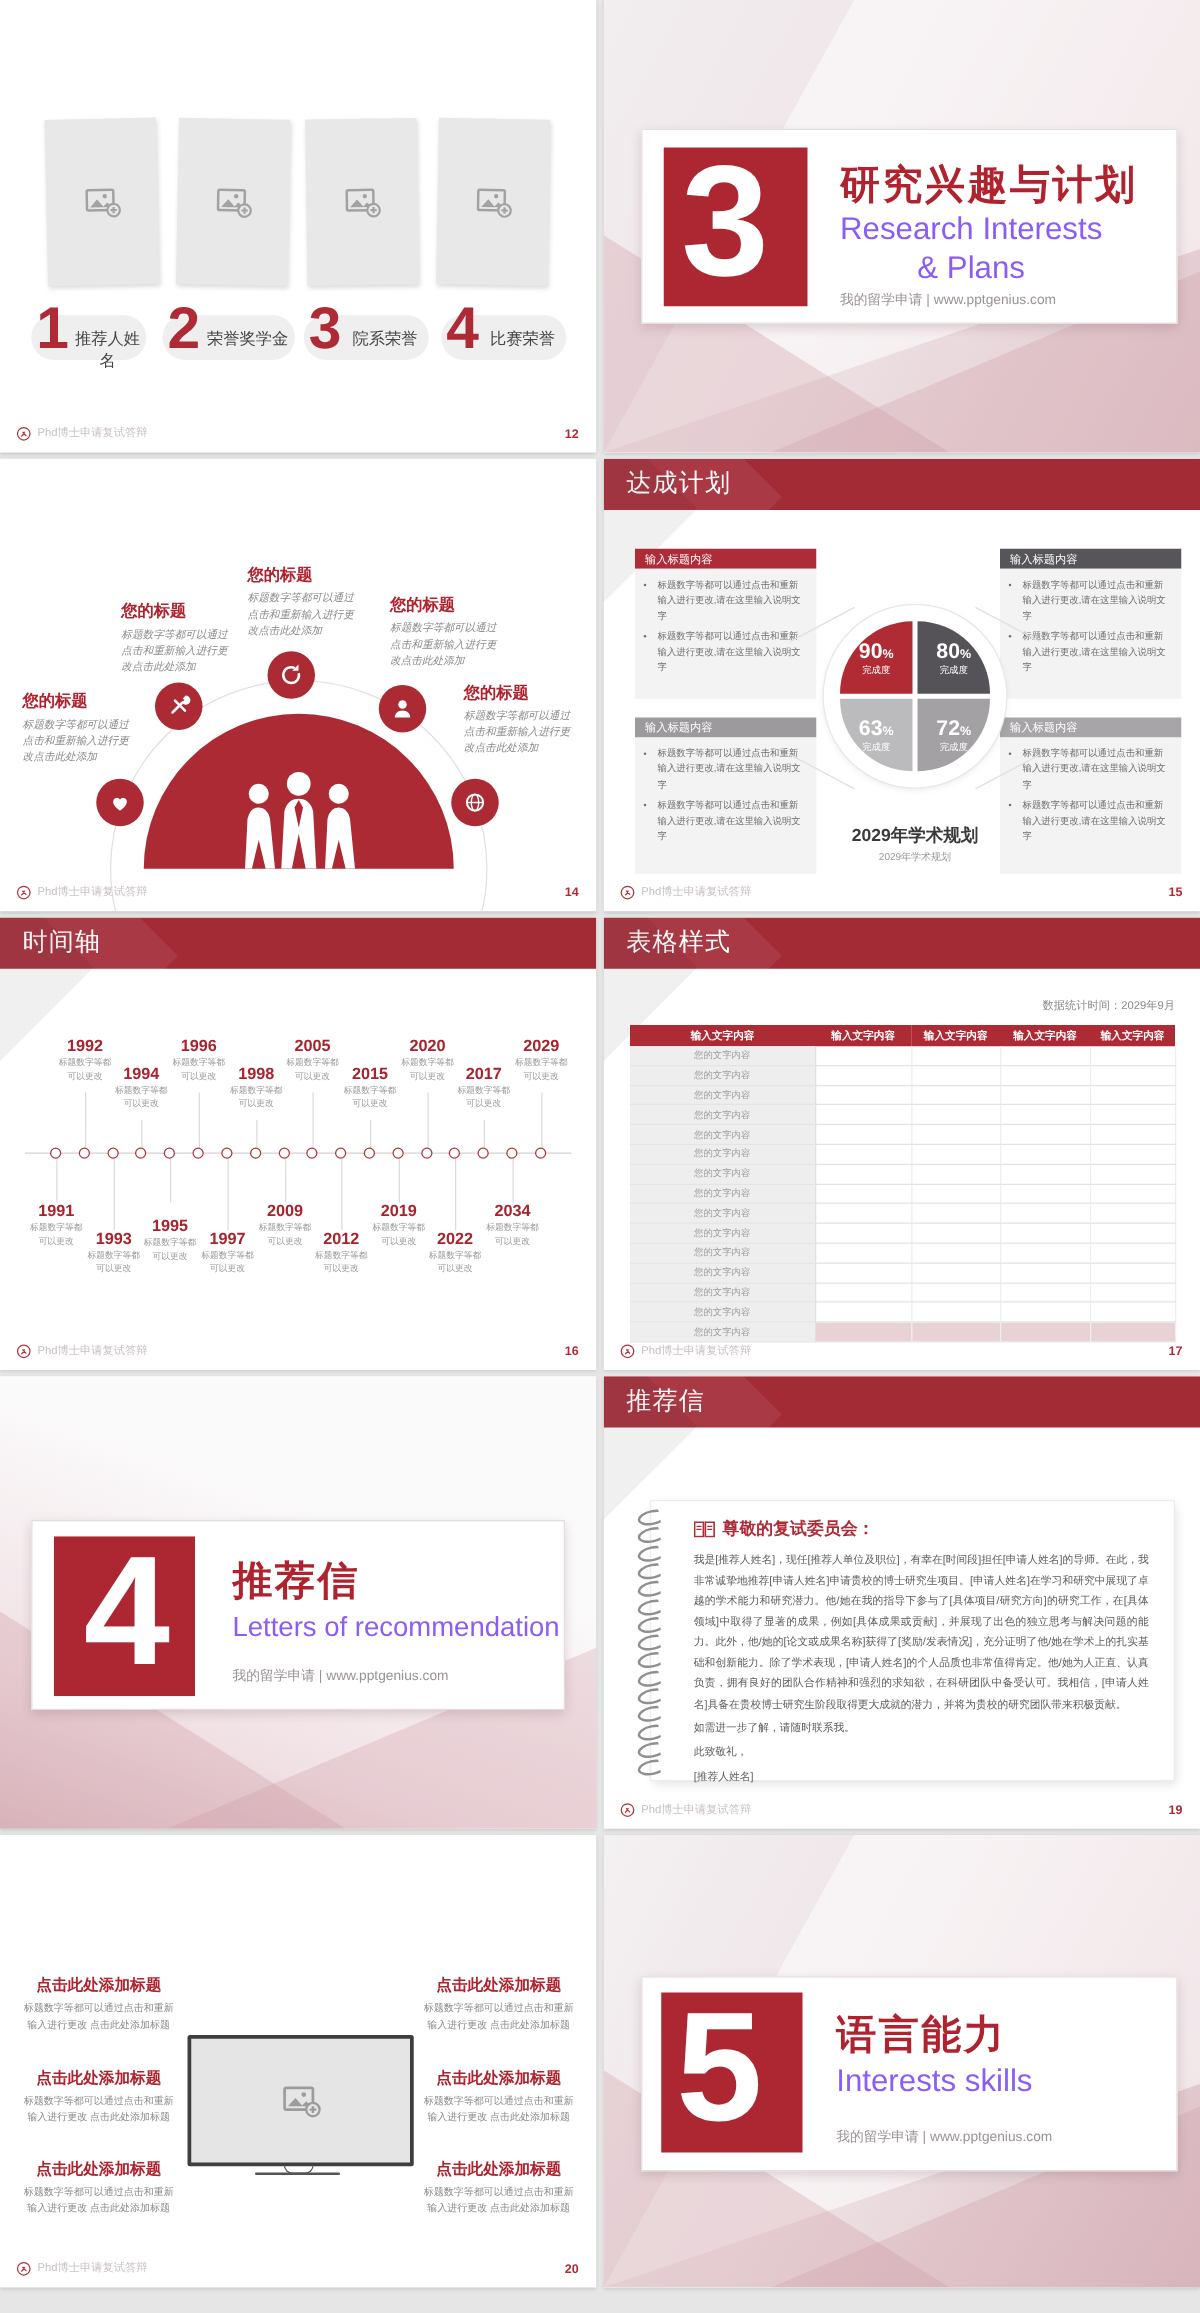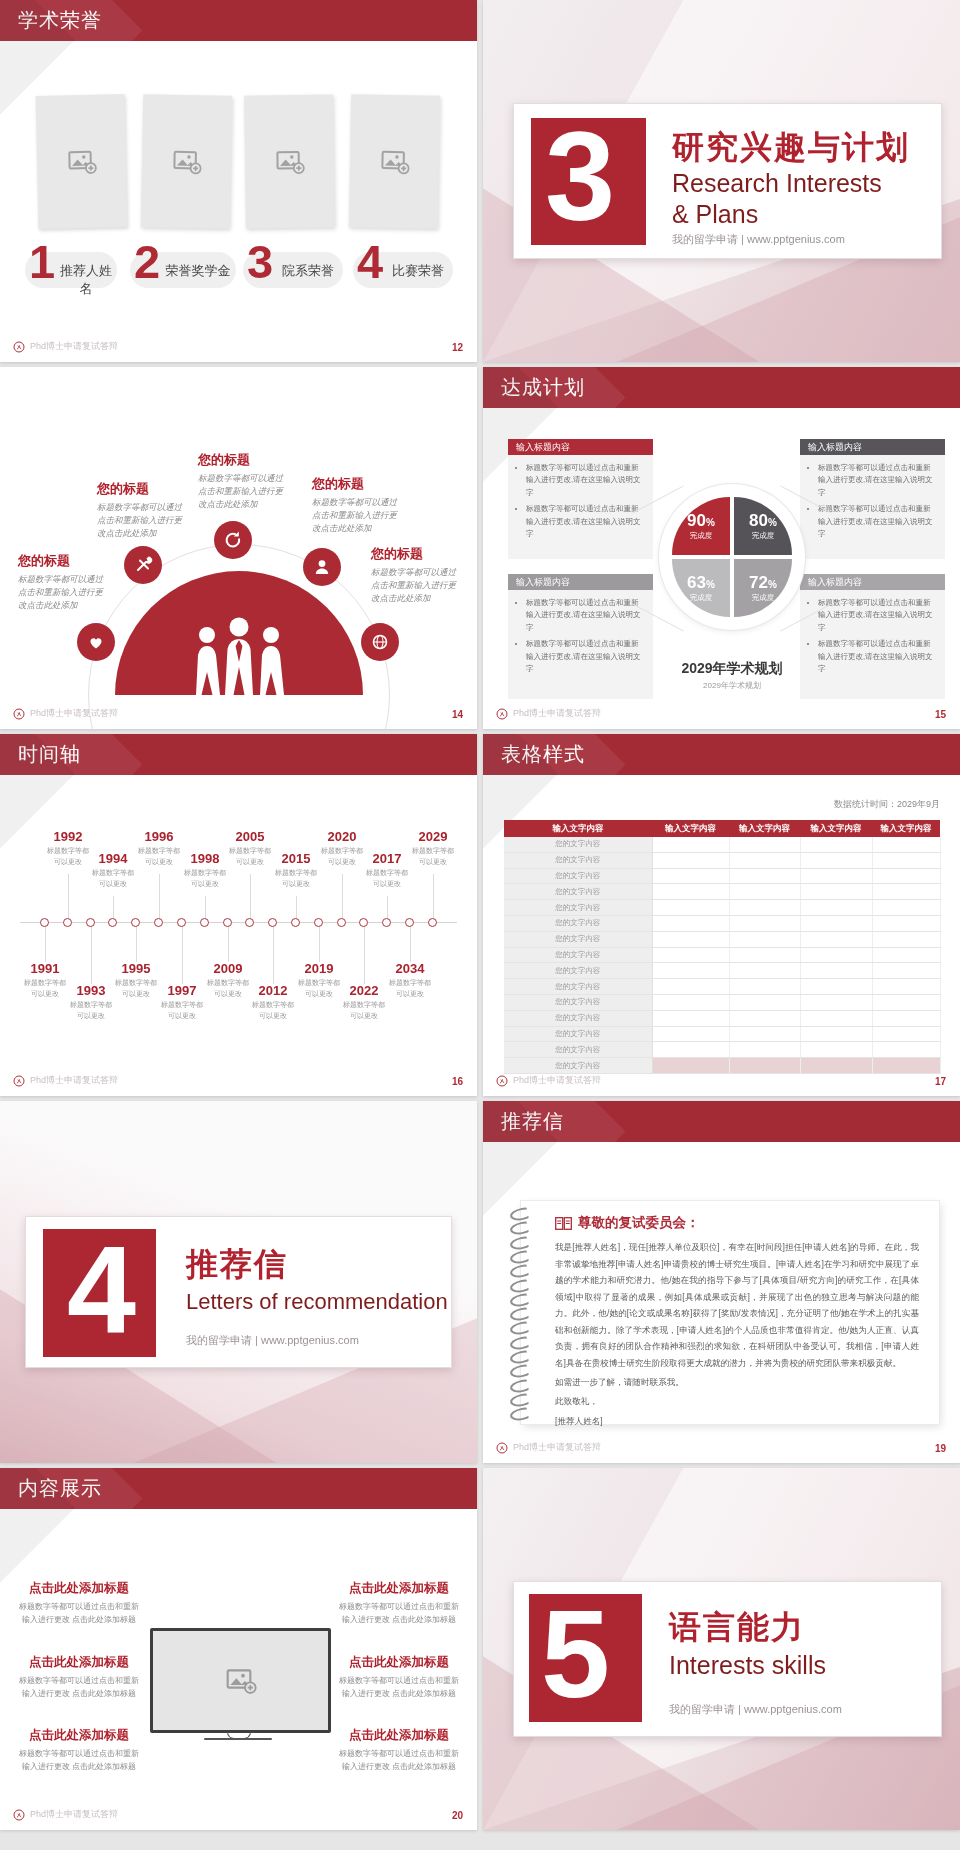--- a/index.html
+++ b/index.html
@@ -31,21 +31,21 @@
   .band{position:absolute;inset:0;background:rgba(255,255,255,.55);
         clip-path:polygon(42% 0,100% 0,100% 55%,0 100%);}
   .pinkpoly1{position:absolute;inset:0;background:rgba(210,160,170,.35);
         clip-path:polygon(0 52%,58% 100%,0 100%);}
   .pinkpoly2{position:absolute;inset:0;background:rgba(205,150,160,.28);
         clip-path:polygon(28% 100%,100% 60%,100% 100%);}
   .seccard{position:absolute;background:#fff;border:1px solid #e4dddf;box-shadow:0 3px 8px rgba(120,80,90,.22);}
   .secsq{position:absolute;background:#ac2732;}
   .secn{position:absolute;font-weight:bold;line-height:1;}
   .sec-ttl{position:absolute;color:#b0222d;font-weight:bold;letter-spacing:2px;}
-  .sec-en{position:absolute;color:#7f1d1d;line-height:1.22;}
+  .sec-en{position:absolute;color:#8b5cf6;line-height:1.22;text-align:center;}
   .sec-tag{position:absolute;color:#9b9295;font-size:11px;}
   
   .tb14{position:absolute;width:88px;}
   .tb14 .t{font-size:13px;font-weight:bold;color:#b0222d;margin-bottom:3px;}
   .tb14 .b{font-size:8.5px;color:#8a8a8a;line-height:1.55;font-style:italic;}
   .arc{position:absolute;left:88px;top:177px;width:302px;height:302px;border:1px solid #e0e0e0;
        border-radius:50%;box-sizing:border-box;}
   .dome{position:absolute;left:115px;top:204px;width:248px;height:124px;background:#ab2a33;
         border-radius:124px 124px 0 0;display:flex;align-items:flex-end;justify-content:center;}
   .cicon{position:absolute;width:38px;height:38px;border-radius:50%;background:#ab2a33;
@@ -105,21 +105,20 @@
   .tv{position:absolute;left:150px;top:160px;width:175px;height:99px;background:#e6e5e5;
       border:3px solid #3f3e3e;border-radius:2px;display:flex;align-items:center;justify-content:center;}
   .tvneck{position:absolute;left:227px;top:264px;width:22px;height:6px;border:1px solid #555;
           border-top:none;border-radius:0 0 8px 8px;}
   .tvbase{position:absolute;left:204px;top:270px;width:68px;height:2px;background:#555;border-radius:2px;}
 </style>
 </head>
 <body>
 
 <div class="slide" style="left:0;top:0">
-  <div class="bar"><span>学术荣誉</span></div>
   <div class="polaroid" style="left:37px;transform:rotate(-1.2deg)">
     <svg width="30" height="30" viewBox="0 0 24 24">
         <rect x="2" y="4" width="17" height="13" rx="1" fill="none" stroke="#a2a2a2" stroke-width="1.6"></rect>
         <circle cx="13.5" cy="8" r="1.4" fill="#a2a2a2"></circle>
         <path d="M4 15l4.5-5 4 4.5 2.5-2.5 3 3z" fill="#a2a2a2"></path>
         <circle cx="19" cy="17" r="4" fill="#e9e8e8" stroke="#a2a2a2" stroke-width="1.4"></circle>
         <path d="M19 15v4M17 17h4" stroke="#a2a2a2" stroke-width="1.4"></path>
       </svg>
   </div>
   <div class="polaroid" style="left:142px;transform:rotate(1.1deg)">
@@ -406,21 +405,21 @@
       <div class="tlb" style="left: 13px; top: 228px;">
         <div class="yr">1991</div>
         <div class="yd">标题数字等都<br>可以更改</div>
       </div>
       <div class="tick" style="left: 45px; top: 188px; height: 40px;"></div>
       <div class="tlb" style="left: 59px; top: 250px;">
         <div class="yr">1993</div>
         <div class="yd">标题数字等都<br>可以更改</div>
       </div>
       <div class="tick" style="left: 91px; top: 188px; height: 62px;"></div>
-      <div class="tlb" style="left: 104px; top: 228px; text-align: center;">
+      <div class="tlb" style="left: 104px; top: 240px; text-align: center;">
         <div class="yr">1995</div>
         <div class="yd">标题数字等都<br>可以更改</div>
       </div>
       <div class="tick" style="left: 136px; top: 188px; height: 40px;"></div>
       <div class="tlb" style="left: 150px; top: 250px;">
         <div class="yr">1997</div>
         <div class="yd">标题数字等都<br>可以更改</div>
       </div>
       <div class="tick" style="left: 182px; top: 188px; height: 62px;"></div>
       <div class="tlb" style="left: 196px; top: 228px;">
@@ -668,21 +667,20 @@
     <svg width="12" height="12" viewBox="0 0 12 12">
         <circle cx="6" cy="6" r="5" fill="none" stroke="#b0343c"></circle>
         <path d="M4 8.2C5 7.6 6.2 6 6.6 4.4M5 4.6c.9 1 2.1 2.4 3.1 3.2" stroke="#b0343c" fill="none"></path>
       </svg>
     <span>Phd博士申请复试答辩</span>
   </div>
   <div class="pagenum">19</div>
 </div>
 
 <div class="slide" style="left:0;top:1468px">
-  <div class="bar"><span>内容展示</span></div>
   <div class="tv">
     <svg width="32" height="32" viewBox="0 0 24 24">
         <rect x="2" y="4" width="17" height="13" rx="1" fill="none" stroke="#9c9c9c" stroke-width="1.6"></rect>
         <circle cx="13.5" cy="8" r="1.4" fill="#9c9c9c"></circle>
         <path d="M4 15l4.5-5 4 4.5 2.5-2.5 3 3z" fill="#9c9c9c"></path>
         <circle cx="19" cy="17" r="4" fill="#e6e5e5" stroke="#9c9c9c" stroke-width="1.4"></circle>
         <path d="M19 15v4M17 17h4" stroke="#9c9c9c" stroke-width="1.4"></path>
       </svg>
   </div>
   <div class="tvneck"></div>

